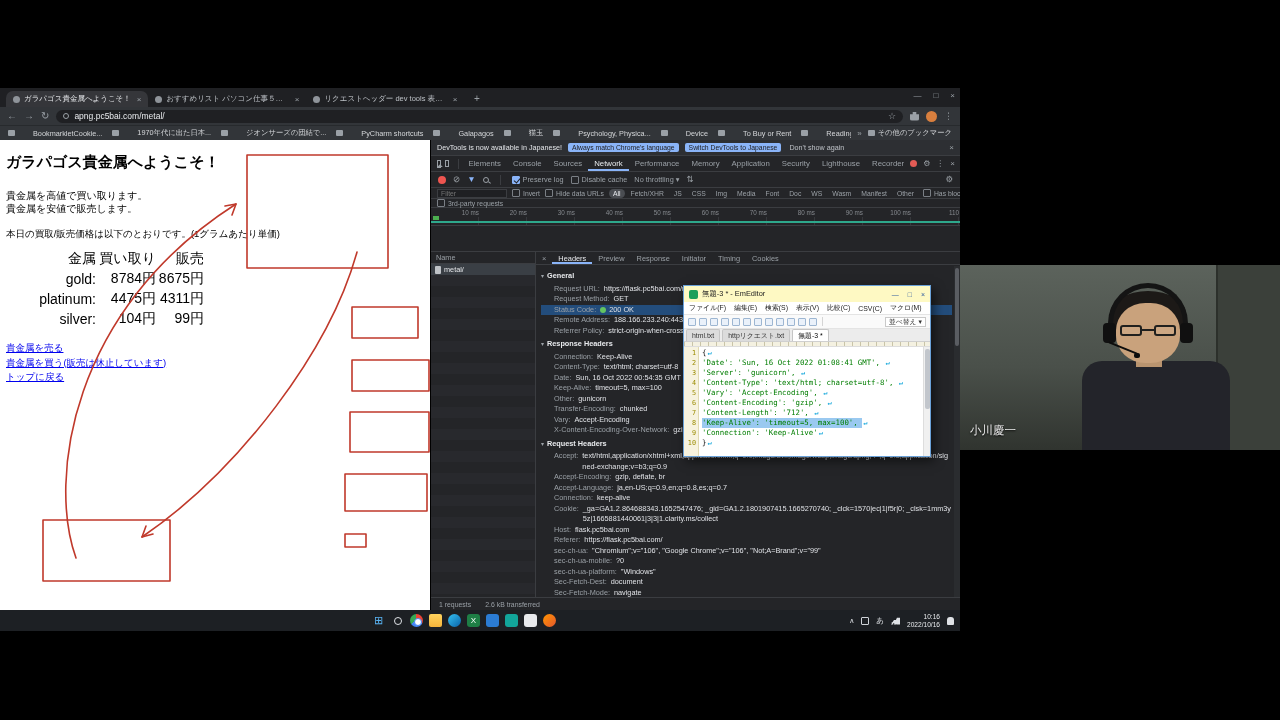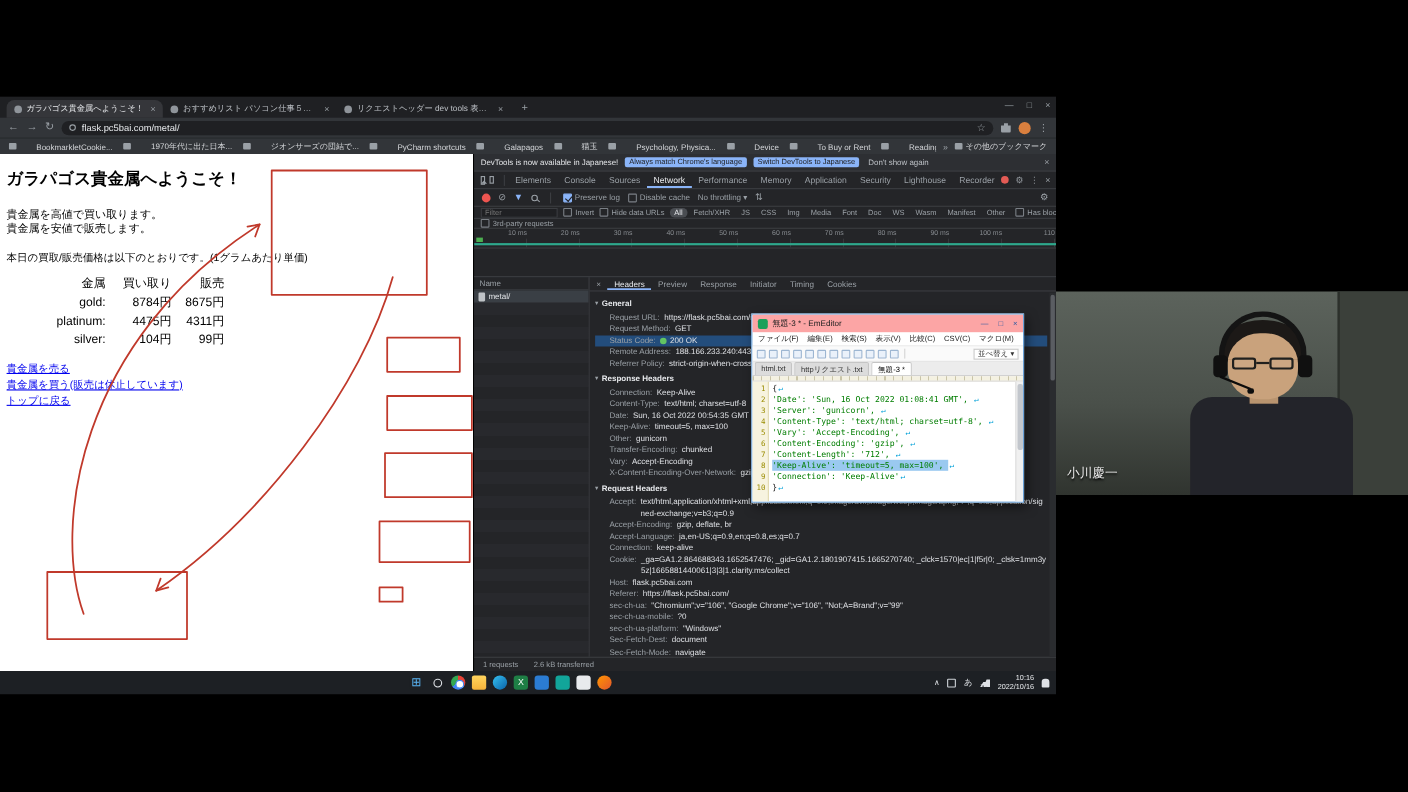--- a/index.html
+++ b/index.html
@@ -44,21 +44,21 @@
   .bm-other{display:flex;align-items:center;gap:3px;white-space:nowrap}
 
   
   .content{position:absolute;top:52px;left:0;right:0;bottom:0;display:flex}
 
   
   .webpage{width:430px;background:#fff;color:#000;position:relative;overflow:hidden}
   .wp-title{font-size:15px;font-weight:bold;margin:13px 0 0 6px}
   .wp-intro{font-size:10px;line-height:13px;margin:17px 0 0 6px}
   .wp-note{font-size:9.5px;margin:13px 0 0 6px}
-  .wp-table{margin:8px 0 0 0;font-size:11px;border-collapse:collapse}
+  .wp-table{margin:8px 0 0 0;font-size:14px;border-collapse:collapse}
   .wp-table td,.wp-table th{text-align:right;font-weight:normal;padding:1px 0}
   .wp-table .c1{width:96px}.wp-table .c2{width:60px}.wp-table .c3{width:48px}
   .wp-links{margin:12px 0 0 6px;font-size:9.5px;line-height:14.5px}
   .wp-links a{color:#0000ee;text-decoration:underline;display:block;cursor:pointer}
   .annotations{position:absolute;inset:0;pointer-events:none}
 
   
   .devtools{flex:1;background:#242528;color:#9aa0a6;display:flex;flex-direction:column;overflow:hidden;border-left:1px solid #000}
   .dt-banner{height:16px;background:#2d2f33;display:flex;align-items:center;gap:6px;padding:0 6px;
     font-size:7.2px;color:#e3e5e8;border-bottom:1px solid #3b3d41;white-space:nowrap;overflow:hidden}
@@ -137,21 +137,21 @@
     margin-right:3px;flex:none;align-self:center}
   .dt-scrollbar{position:absolute;right:0;top:14px;bottom:0;width:6px;background:#2a2c2f}
   .dt-thumb{width:4px;height:78px;background:#5a5d62;border-radius:2px;margin:2px auto 0}
 
   .dt-status{height:13px;border-top:1px solid #3b3d41;display:flex;align-items:center;gap:14px;
     padding:0 8px;font-size:6.9px;color:#9aa0a6;flex:none}
 
   
   .emeditor{position:absolute;left:683px;top:285px;width:248px;height:172px;background:#fff;
     border:1px solid #6aa1d8;box-shadow:3px 4px 10px rgba(0,0,0,.55);display:flex;flex-direction:column;z-index:50;overflow:hidden}
-  .em-title{height:16px;background:#fca5a5;display:flex;align-items:center;gap:4px;padding:0 5px;font-size:7.4px;color:#222;flex:none}
+  .em-title{height:16px;background:#fef9c3;display:flex;align-items:center;gap:4px;padding:0 5px;font-size:7.4px;color:#222;flex:none}
   .em-appic{width:9px;height:9px;border-radius:2px;background:#1ba05a;flex:none}
   .em-title .t{flex:1;white-space:nowrap;overflow:hidden}
   .em-btns{display:flex;gap:9px;color:#2c5aa0;font-size:7px}
   .em-menu{height:13px;display:flex;gap:8px;align-items:center;padding:0 5px;font-size:6.9px;color:#222;
     border-bottom:1px solid #e4e4e4;flex:none;white-space:nowrap;overflow:hidden}
   .em-toolbar{height:14px;display:flex;align-items:center;gap:3px;padding:0 4px;background:#fafafa;
     border-bottom:1px solid #e4e4e4;flex:none}
   .tbi{width:8px;height:8px;background:#eaf1fa;border:1px solid #9db6d2;border-radius:1px;flex:none}
   .em-tbsep{width:1px;height:9px;background:#d5d5d5;margin:0 2px}
   .em-sort{margin-left:auto;display:flex;align-items:center;gap:2px;font-size:6.8px;color:#333;
@@ -250,21 +250,21 @@
           <span>×</span>
         </div>
       </div>
 
       <div class="toolbar">
         <span class="navic">←</span>
         <span class="navic">→</span>
         <span class="navic">↻</span>
         <div class="urlbar">
           <span class="siteinfo"></span>
-          <span class="urltext">flask.pc5bai.com/metal/</span>
+          <span class="urltext">apng.pc5bai.com/metal/</span>
           <span class="urlstar">☆</span>
         </div>
         <div class="tb-right">
           <span class="puzzle"></span>
           <span class="avatar"></span>
           <span>⋮</span>
         </div>
       </div>
 
       <div class="bookmarks-wrap">

